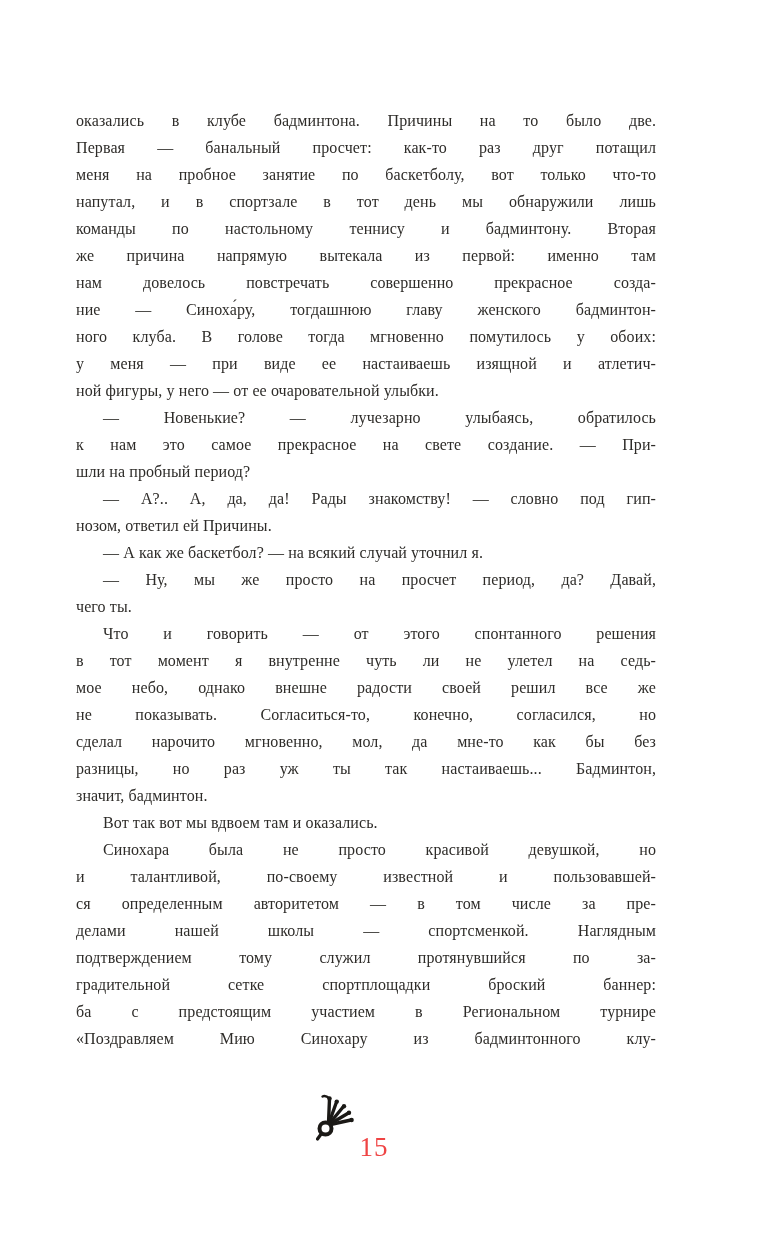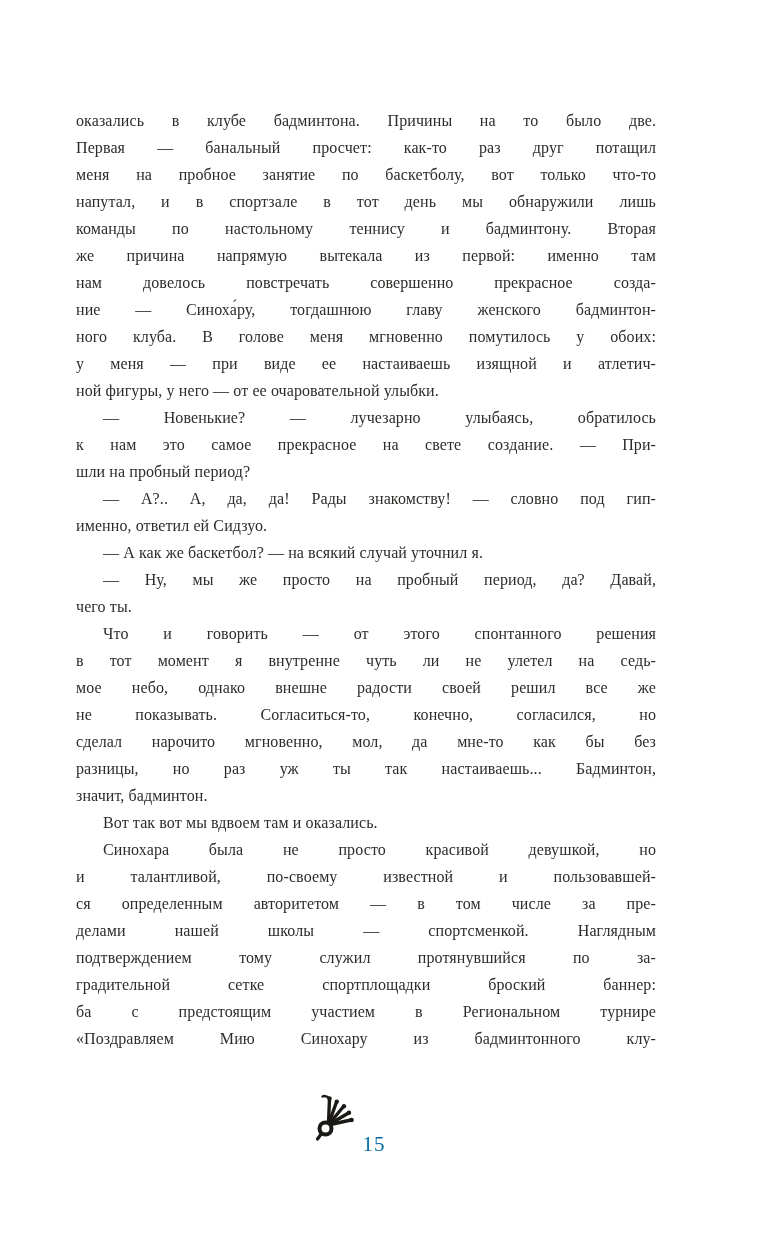--- a/index.html
+++ b/index.html
@@ -50,49 +50,49 @@
     top: 3px;
     width: 42px;
     height: 48px;
   }
   .page-number {
     position: absolute;
     left: 334px;
     top: 42px;
     width: 80px;
     text-align: center;
-    font-size: 21px;
-    color: #0369a1;
+    font-size: 27px;
+    color: #ef4444;
     letter-spacing: 1px;
   }
 </style>
 </head>
 <body>
 
 <div class="page">
 
   <div class="text-block" id="text-block">
       <div class="line">оказались в клубе бадминтона. Причины на то было две.</div>
       <div class="line">Первая — банальный просчет: как-то раз друг потащил</div>
       <div class="line">меня на пробное занятие по баскетболу, вот только что-то</div>
       <div class="line">напутал, и в спортзале в тот день мы обнаружили лишь</div>
       <div class="line">команды по настольному теннису и бадминтону. Вторая</div>
       <div class="line">же причина напрямую вытекала из первой: именно там</div>
       <div class="line">нам довелось повстречать совершенно прекрасное созда-</div>
       <div class="line">ние — Синоха́ру, тогдашнюю главу женского бадминтон-</div>
-      <div class="line">ного клуба. В голове меня мгновенно помутилось у обоих:</div>
+      <div class="line">ного клуба. В голове тогда мгновенно помутилось у обоих:</div>
       <div class="line">у меня — при виде ее настаиваешь изящной и атлетич-</div>
       <div class="line para-end">ной фигуры, у него — от ее очаровательной улыбки.</div>
       <div class="line indent">— Новенькие? — лучезарно улыбаясь, обратилось</div>
       <div class="line">к нам это самое прекрасное на свете создание. — При-</div>
       <div class="line para-end">шли на пробный период?</div>
       <div class="line indent">— А?.. А, да, да! Рады знакомству! — словно под гип-</div>
-      <div class="line para-end">именно, ответил ей Сидзуо.</div>
+      <div class="line para-end">нозом, ответил ей Причины.</div>
       <div class="line indent para-end">— А как же баскетбол? — на всякий случай уточнил я.</div>
-      <div class="line indent">— Ну, мы же просто на пробный период, да? Давай,</div>
+      <div class="line indent">— Ну, мы же просто на просчет период, да? Давай,</div>
       <div class="line para-end">чего ты.</div>
       <div class="line indent">Что и говорить — от этого спонтанного решения</div>
       <div class="line">в тот момент я внутренне чуть ли не улетел на седь-</div>
       <div class="line">мое небо, однако внешне радости своей решил все же</div>
       <div class="line">не показывать. Согласиться-то, конечно, согласился, но</div>
       <div class="line">сделал нарочито мгновенно, мол, да мне-то как бы без</div>
       <div class="line">разницы, но раз уж ты так настаиваешь... Бадминтон,</div>
       <div class="line para-end">значит, бадминтон.</div>
       <div class="line indent para-end">Вот так вот мы вдвоем там и оказались.</div>
       <div class="line indent">Синохара была не просто красивой девушкой, но</div>

